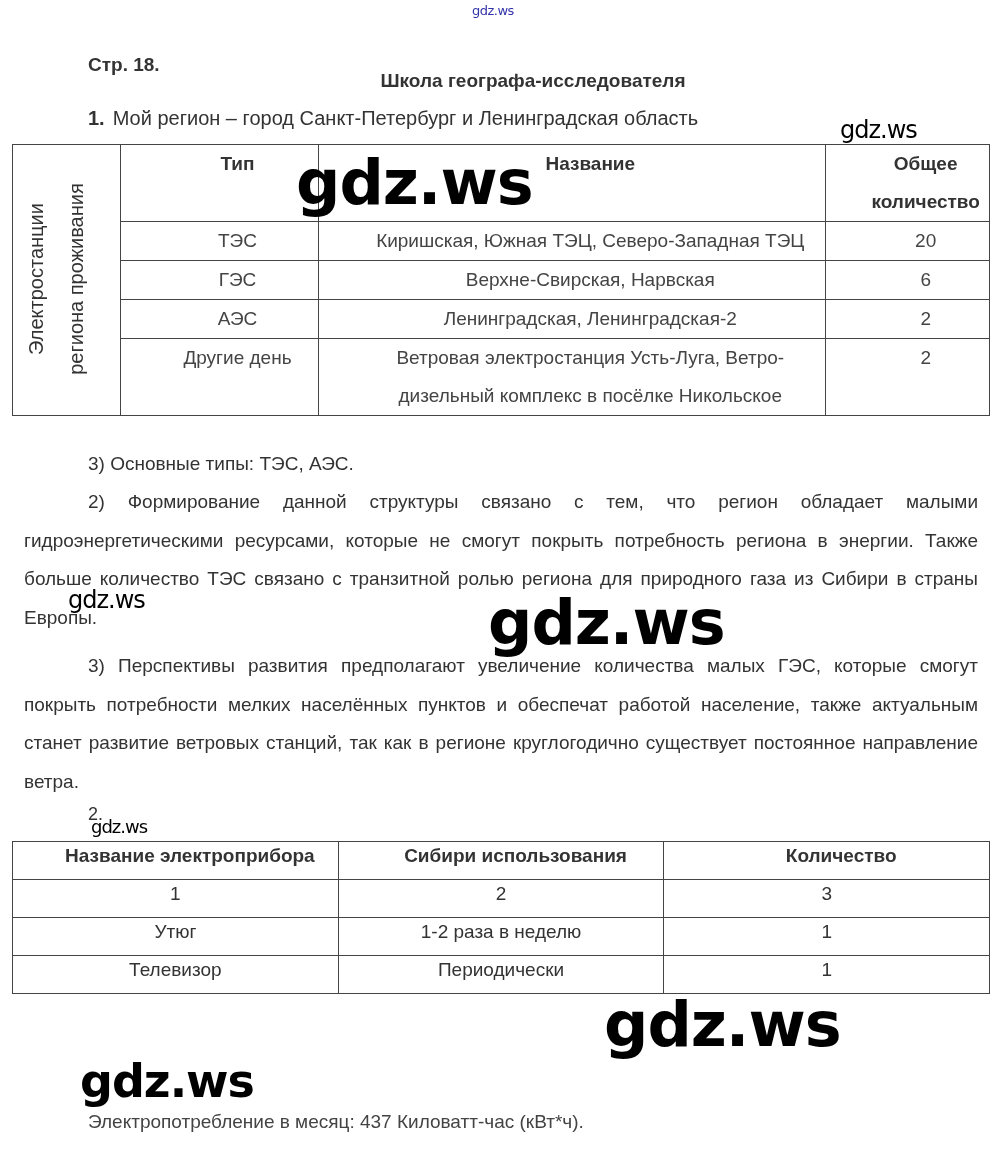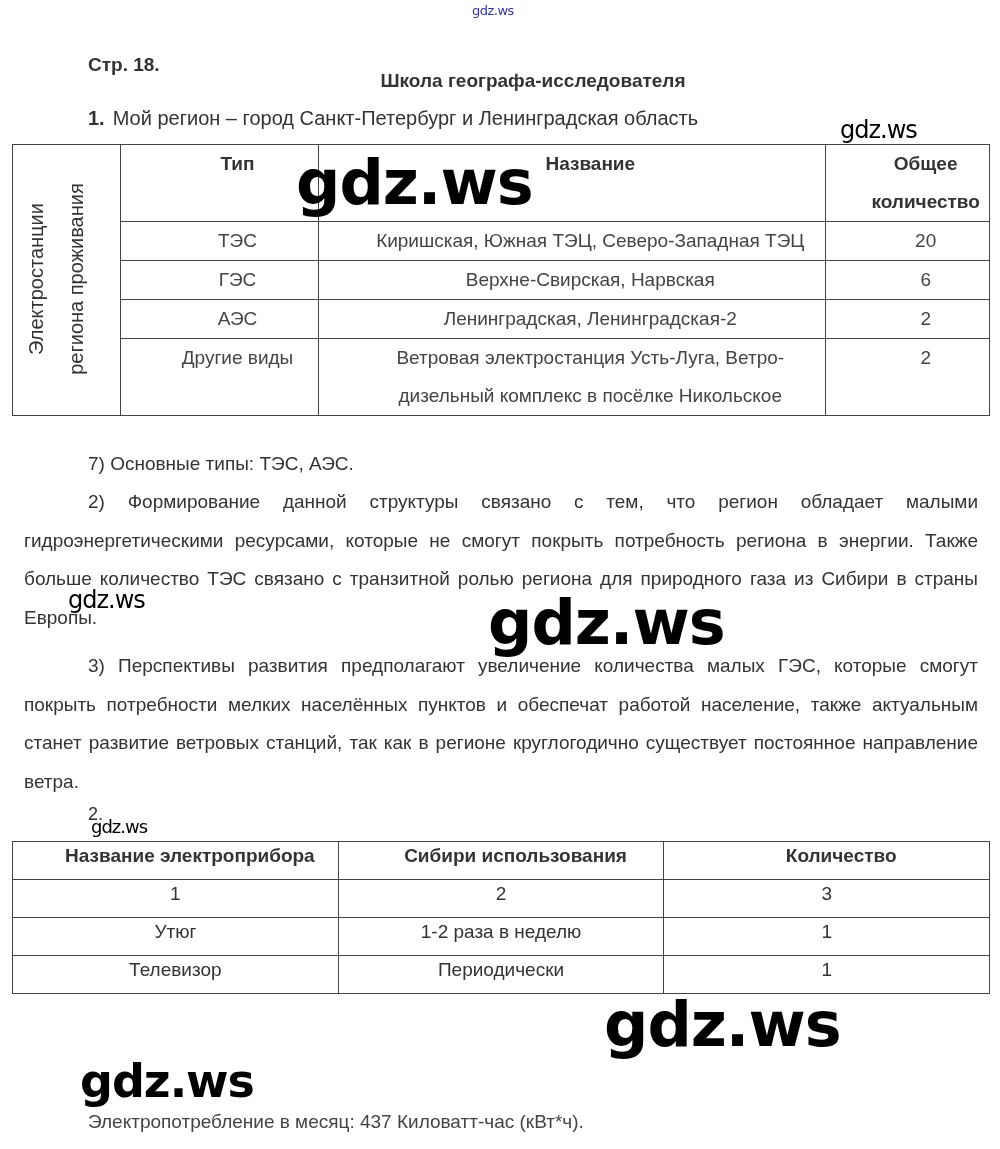--- a/index.html
+++ b/index.html
@@ -77,28 +77,28 @@
     <td>ГЭС</td>
     <td>Верхне-Свирская, Нарвская</td>
     <td>6</td>
   </tr>
   <tr style="height:38px">
     <td>АЭС</td>
     <td>Ленинградская, Ленинградская-2</td>
     <td>2</td>
   </tr>
   <tr style="height:76px">
-    <td>Другие виды</td>
+    <td>Другие день</td>
     <td><span>Ветровая электростанция Усть-Луга, Ветро-</span><br><span>дизельный комплекс в посёлке Никольское</span></td>
     <td>2</td>
   </tr>
 </tbody>
   </table>
 
-<div class="abs para" style="top:445px;"><span class="indent"></span><span>7) Основные типы: ТЭС, АЭС.</span></div>
+<div class="abs para" style="top:445px;"><span class="indent"></span><span>3) Основные типы: ТЭС, АЭС.</span></div>
 <div class="abs para" style="top:483px;"><span class="indent"></span><span>2) Формирование данной структуры связано с тем, что регион обладает малыми гидроэнергетическими ресурсами, которые не смогут покрыть потребность региона в энергии. Также больше количество ТЭС связано с транзитной ролью региона для природного газа из Сибири в страны Европы.</span></div>
 <div class="abs para" style="top:647px;"><span class="indent"></span><span>3) Перспективы развития предполагают увеличение количества малых ГЭС, которые смогут покрыть потребности мелких населённых пунктов и обеспечат работой население, также актуальным станет развитие ветровых станций, так как в регионе круглогодично существует постоянное направление ветра.</span></div>
 
 <div class="abs task2">2.</div>
 
 <table id="t2">
   <colgroup>
       <col style="width:326px">
       <col style="width:326px">
       <col style="width:326px">

